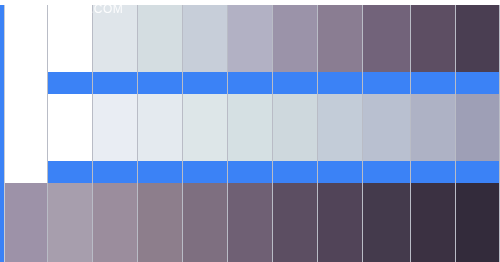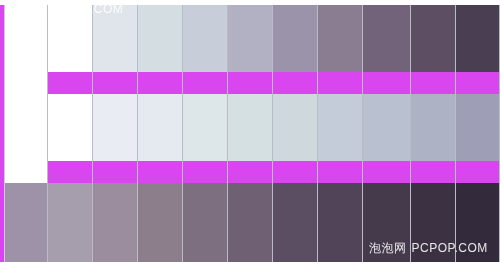--- a/index.html
+++ b/index.html
@@ -8,21 +8,21 @@
     padding: 0;
     background: #ffffff;
   }
   body {
     font-family: "Liberation Sans", sans-serif;
   }
   #stage {
     position: relative;
     width: 500px;
     height: 262px;
-    background: #d946ef;
+    background: #3b82f6;
     overflow: hidden;
   }
   .grid-line-v {
     position: absolute;
     top: 0;
     width: 1px;
     height: 262px;
     background: #b9bcc6;
     z-index: 5;
   }
@@ -146,17 +146,14 @@
       <div class="grid-line-v" style="left: 272px;"></div>
       <div class="grid-line-v" style="left: 317px;"></div>
       <div class="grid-line-v" style="left: 362px;"></div>
       <div class="grid-line-v" style="left: 410px;"></div>
       <div class="grid-line-v" style="left: 455px;"></div>
       <div class="grid-line-v" style="left: 499px;"></div>
     </div>
 
   <div class="watermark wm-top">PCPOP.COM</div>
 
-  <div class="watermark wm-bottom">
-    <span class="wm-cn">泡泡网</span><span class="wm-en">PCPOP.COM</span>
-  </div>
 
 </div>
 
 </body></html>

